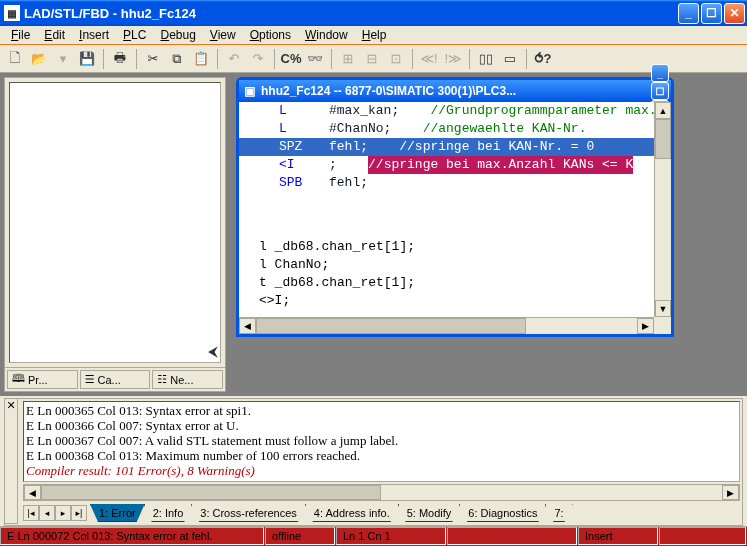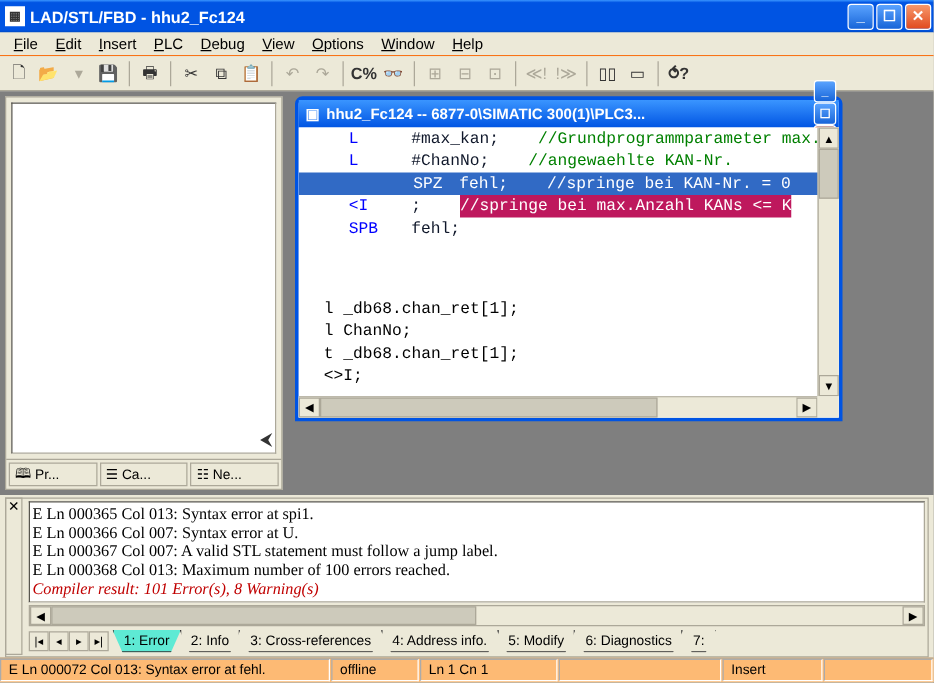--- a/index.html
+++ b/index.html
@@ -40,21 +40,21 @@
 .mdichild { position: absolute; left: 236px; top: 4px; width: 438px; height: 260px; border: 3px solid #0054e3; border-radius: 6px 6px 0 0; background: #fff; display: flex; flex-direction: column; }
 .mdichild .mdititle { height: 22px; background: linear-gradient(to bottom, #3a95ff, #0054e3); display: flex; align-items: center; padding: 0 2px 0 4px; color: #fff; font-weight: bold; font-size: 12px; }
 .mdichild .mdititle .icon { width: 14px; height: 14px; margin-right: 4px; display:inline-flex; align-items:center; justify-content:center; }
 .mdichild .mdititle .title { flex: 1; white-space: nowrap; overflow: hidden; }
 .mdichild .mdititle .winbtns .winbtn { width: 18px; height: 18px; font-size: 10px; }
 .mdichild .editor { flex: 1; background: #fff; font-family: "Courier New", monospace; font-size: 13px; overflow: hidden; position: relative; }
 .mdichild .editor .line { white-space: pre; height: 18px; line-height: 18px; padding-left: 40px; position: relative; }
 .mdichild .editor .line .kw { display: inline-block; width: 50px; color: #0000ff; }
 .mdichild .editor .line .op { color: #0f172a; }
 .mdichild .editor .line .cm { color: #008000; }
-.mdichild .editor .line.sel { background: #316ac5; color: #fff; text-align: center; }
+.mdichild .editor .line.sel { background: #316ac5; color: #fff; }
 .mdichild .editor .line.sel .kw, .mdichild .editor .line.sel .op, .mdichild .editor .line.sel .cm { color: #fff; }
 .mdichild .editor .hl { background: #be185d; color: #fff; display: inline-block; }
 .mdichild .vscroll { position: absolute; right: 0; top: 22px; bottom: 17px; width: 17px; background: #ece9d8; border-left: 1px solid #aca899; }
 .mdichild .vscroll .sbtn { height: 17px; background: #ece9d8; border: 1px solid #aca899; display:flex; align-items:center; justify-content:center; font-size:9px; }
 .mdichild .vscroll .thumb { position: absolute; top: 17px; left: 0; right: 0; height: 40px; background: #cdcabb; border: 1px solid #aca899; }
 .mdichild .hscroll { position: absolute; left: 0; right: 17px; bottom: 0; height: 17px; background: #ece9d8; border-top: 1px solid #aca899; display: flex; }
 .mdichild .hscroll .sbtn { width: 17px; background: #ece9d8; border: 1px solid #aca899; display:flex; align-items:center; justify-content:center; font-size:9px; }
 .mdichild .hscroll .track { flex: 1; position: relative; background: #ece9d8; }
 .mdichild .hscroll .thumb { position: absolute; left: 0; top: 0; bottom: 0; width: 270px; background: #cdcabb; border: 1px solid #aca899; }
 .mdichild .corner { position: absolute; right: 0; bottom: 0; width: 17px; height: 17px; background: #ece9d8; }
@@ -65,24 +65,24 @@
 .bottompanel .errlist { flex: 1; background: #fff; border: 1px inset #aca899; margin: 2px 2px 2px 18px; font-family: "Courier New", monospace; font-size: 13px; overflow: hidden; padding-top: 1px; }
 .bottompanel .errlist .eline { white-space: pre; height: 15px; line-height: 15px; padding-left: 2px; font-family: Liberation Serif, serif; }
 .bottompanel .errlist .eline.red { color: #c00000; font-style: italic; }
 .bottompanel .hscroll2 { height: 17px; margin: 0 2px 2px 18px; background: #ece9d8; border: 1px solid #aca899; display:flex; position: relative; }
 .bottompanel .hscroll2 .sbtn { width: 17px; border: 1px solid #aca899; display:flex; align-items:center; justify-content:center; font-size:9px; }
 .bottompanel .hscroll2 .track { flex: 1; position: relative; }
 .bottompanel .hscroll2 .thumb { position: absolute; left:0; top:0; bottom:0; width: 340px; background:#cdcabb; border:1px solid #aca899; }
 .bottompanel .tabbar { height: 20px; margin: 0 2px 2px 18px; display: flex; align-items: center; }
 .bottompanel .tabbar .navbtn { width: 16px; height: 16px; border: 1px solid #aca899; background: #ece9d8; display:flex; align-items:center; justify-content:center; font-size: 9px; cursor:pointer; }
 .btab { height: 18px; padding: 0 8px; border: 1px solid #333; border-top: none; background: #ece9d8; display:flex; align-items:center; font-size: 11px; cursor:pointer; margin-left: -1px; position:relative; clip-path: polygon(0 0, 100% 0, calc(100% - 8px) 100%, 8px 100%); }
-.btab.active { background: #5eead4; font-weight: normal; }
-
-
-.statusbar { position: absolute; left: 0; right: 0; bottom: 0; height: 20px; background: #fdba74; border-top: 1px solid #aca899; display: flex; font-size: 11px; }
+.btab.active { background: #0369a1; font-weight: normal; }
+
+
+.statusbar { position: absolute; left: 0; right: 0; bottom: 0; height: 20px; background: #b91c1c; border-top: 1px solid #aca899; display: flex; font-size: 11px; }
 .statusbar .cell { border: 1px inset #fff; padding: 1px 6px; display:flex; align-items:center; height: 18px; margin-right: 1px; overflow:hidden; white-space:nowrap; }
 </style>
 </head>
 <body>
 
 <div class="titlebar">
   <span class="icon">▦</span>
   <span class="title">LAD/STL/FBD  - hhu2_Fc124</span>
   <div class="winbtns">
     <div class="winbtn min">_</div>

